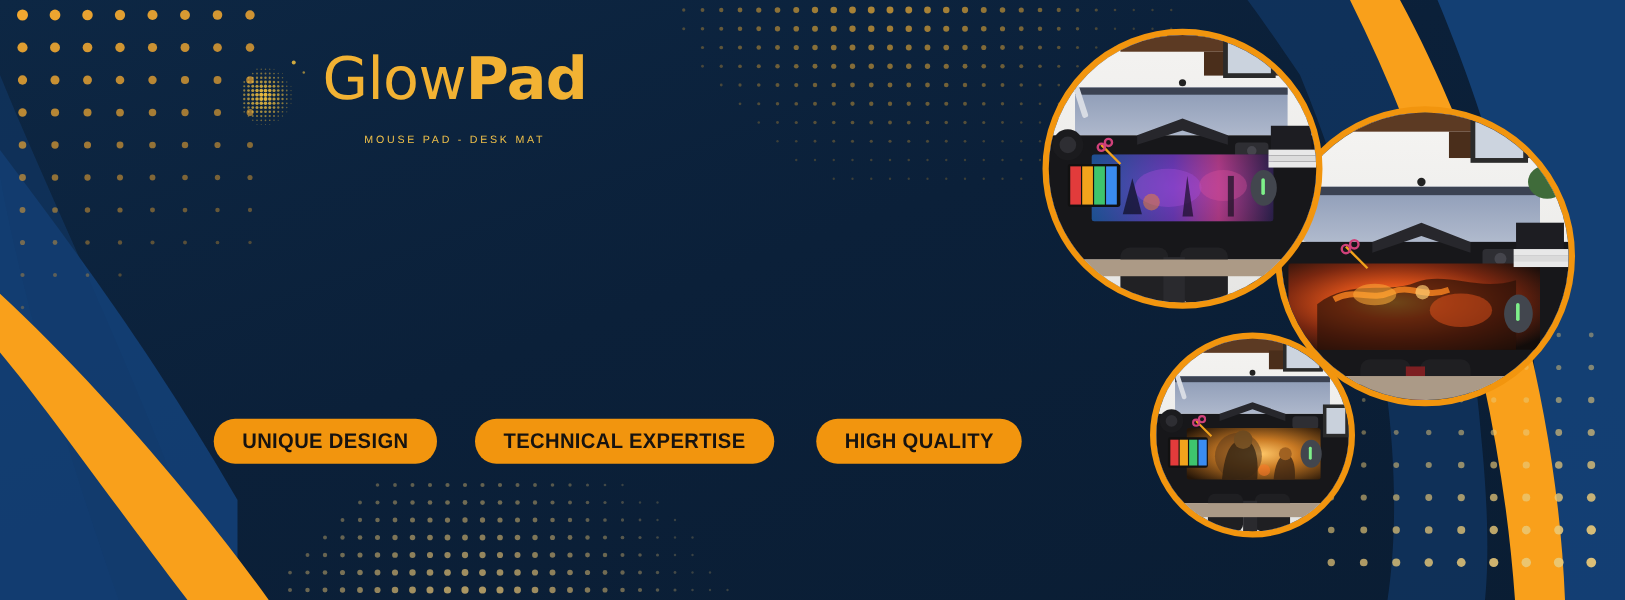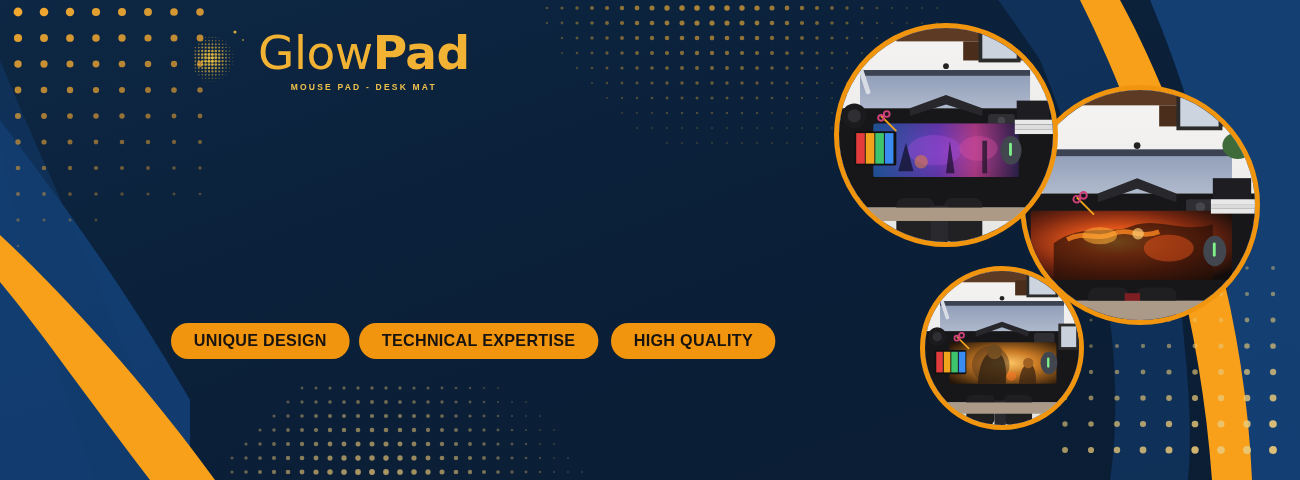--- a/index.html
+++ b/index.html
@@ -26,21 +26,21 @@
 
   .dots-layer {
     position:absolute; inset:0;
     width:1300px; height:480px;
     pointer-events:none;
   }
 
   
   .content {
     position:absolute;
-    left:0; top:0;
+    left:0; top:12px;
     width:830px; height:352px;
     z-index:30;
     padding-left:34px;
   }
 
   .logo-block {
     position:absolute;
     left:188px; top:26px;
     display:flex;
     align-items:center;
@@ -59,24 +59,24 @@
     font-family:"DejaVu Sans", sans-serif;
     font-size:47px;
     font-weight:400;
     letter-spacing:-0.5px;
     line-height:1;
     color:#F2B233;
     white-space:nowrap;
   }
   .logo-word .bold { font-weight:700; }
   .logo-tag {
-    margin-top:6px;
+    margin-top:19px;
     font-family:"Liberation Sans", sans-serif;
     font-size:8.5px;
-    font-weight:700;
+    font-weight:400;
     letter-spacing:2.2px;
     color:#EFC04A;
     text-align:center;
     white-space:nowrap;
   }
 
   .headline {
     position:absolute;
     left:149px; top:127px;
     width:660px;
@@ -101,20 +101,21 @@
     margin-top:5px;
     margin-bottom:9px;
   }
   .rule-1 { width:636px; }
   .rule-2 { width:636px; }
 
   .badges {
     position:absolute;
     left:171px; top:323px;
     display:flex;
+    gap:21px;
   }
   .badge {
     height:36px;
     border-radius:18px;
     background:#F2950E;
     color:#171310;
     font-family:"Liberation Sans Narrow","Liberation Sans", sans-serif;
     font-weight:700;
     font-size:17px;
     letter-spacing:0.3px;

